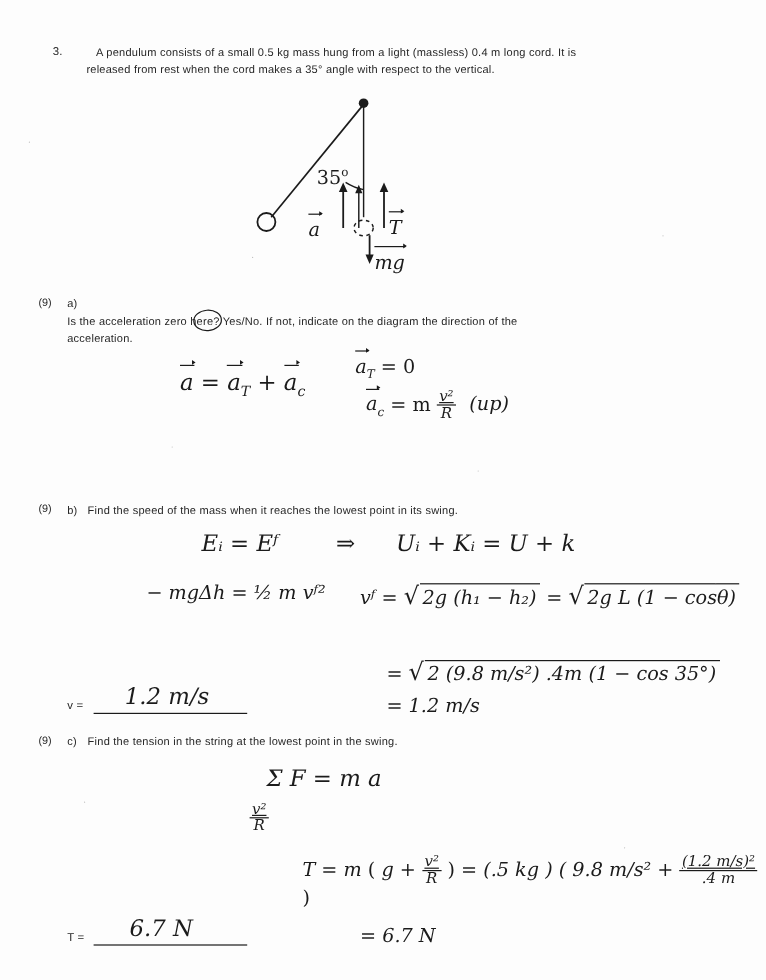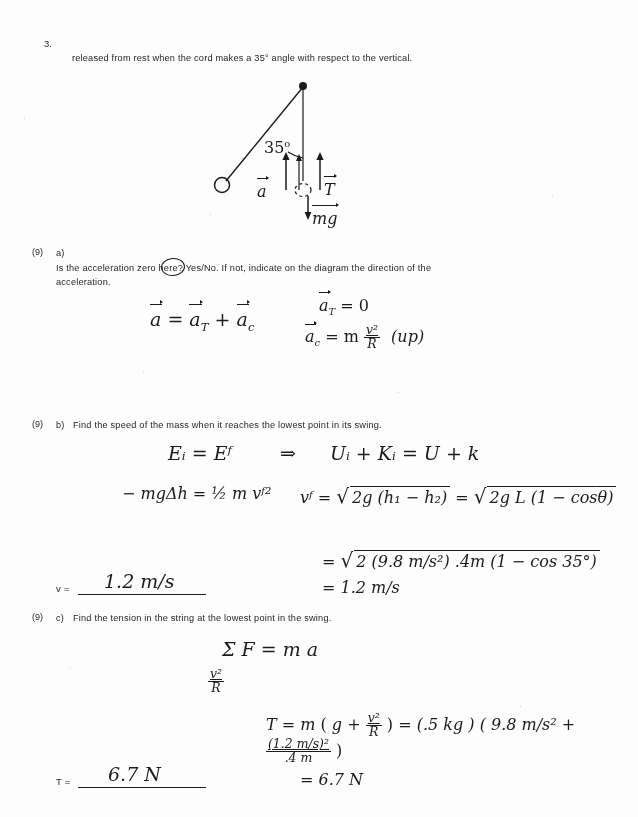--- a/index.html
+++ b/index.html
@@ -115,20 +115,21 @@
     border-radius: 50%;
     opacity: .55;
   }
 </style>
 </head>
 <body>
 
 <div class="page">
 
   <div class="qnum" style="left:44px; top:38px;">3.</div>
+  <div class="printed" style="left:80px; top:38px; width:520px;">A pendulum consists of a small 0.5 kg mass hung from a light (massless) 0.4 m long cord.  It is</div>
   <div class="printed" style="left:72px; top:52px; width:520px;">released from rest when the cord makes a 35° angle with respect to the vertical.</div>
 
   <div class="figure" style="left:200px; top:78px;">
     <svg width="230" height="150" viewBox="0 0 230 150">
 
       <circle cx="103" cy="8" r="4" fill="#1b1b1b"></circle>
 
       <line x1="103" y1="9" x2="26" y2="103" stroke="#1b1b1b" stroke-width="1.4"></line>
 
       <line x1="103" y1="9" x2="103" y2="103" stroke="#1b1b1b" stroke-width="1.2"></line>
@@ -165,21 +166,21 @@
   <div class="circle-no" style="left:161px; top:258px;"></div>
 
   <div class="hand hw-lg" style="left:150px; top:308px;">
     <span class="vecarrow">a</span>
     <span style="font-style:normal;">=</span>
     <span class="vecarrow">a</span><span class="sub">T</span>
     <span style="font-style:normal;">+</span>
     <span class="vecarrow">a</span><span class="sub">c</span>
   </div>
 
-  <div class="hand hw-md" style="left:319px; top:296px;">
+  <div class="hand hw-md" style="left:296px; top:296px;">
     <span class="vecarrow">a</span><span class="sub">T</span>
     <span style="font-style:normal;">= 0</span>
   </div>
 
   <div class="hand hw-md" style="left:305px; top:324px;">
     <span class="vecarrow">a</span><span class="sub">c</span>
     <span style="font-style:normal;">= m</span>
     <span class="frac"><span class="num">v²</span><span class="den">R</span></span>
     <span style="margin-left:6px;">(up)</span>
   </div>
@@ -215,21 +216,21 @@
   <div class="pts" style="left:32px; top:612px;">(9)</div>
   <div class="printed" style="left:56px; top:612px;">c)</div>
   <div class="printed" style="left:73px; top:612px; width:520px;">Find the tension in the string at the lowest point in the swing.</div>
 
   <div class="hand hw-lg" style="left:222px; top:638px;"><span>Σ F򐅢 = m a򐅢</span></div>
 
   <div class="hand hw-md" style="left:208px; top:668px;">
     <span class="frac"><span class="num">v²</span><span class="den">R</span></span>
   </div>
 
-  <div class="hand hw-md" style="left:266px; top:712px;">
+  <div class="hand hw-md" style="left:252px; top:712px;">
     <span>T = m</span>
     <span style="font-style:normal;">(</span>
     <span>g +</span>
     <span class="frac"><span class="num">v²</span><span class="den">R</span></span>
     <span style="font-style:normal;">)</span>
     <span>= (.5 kg )</span>
     <span>( 9.8 m/s² +</span>
     <span class="frac"><span class="num">(1.2 m/s)²</span><span class="den">.4 m</span></span>
     <span style="font-style:normal;">)</span>
   </div>

